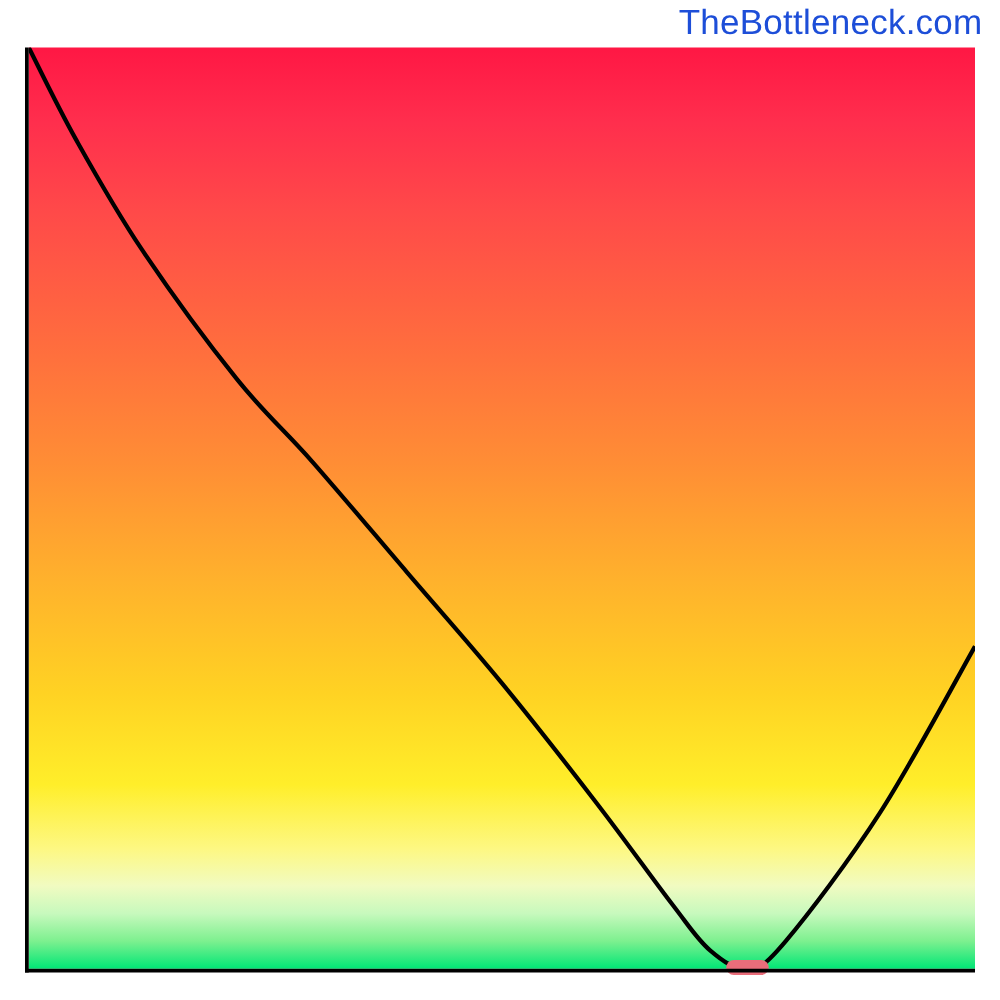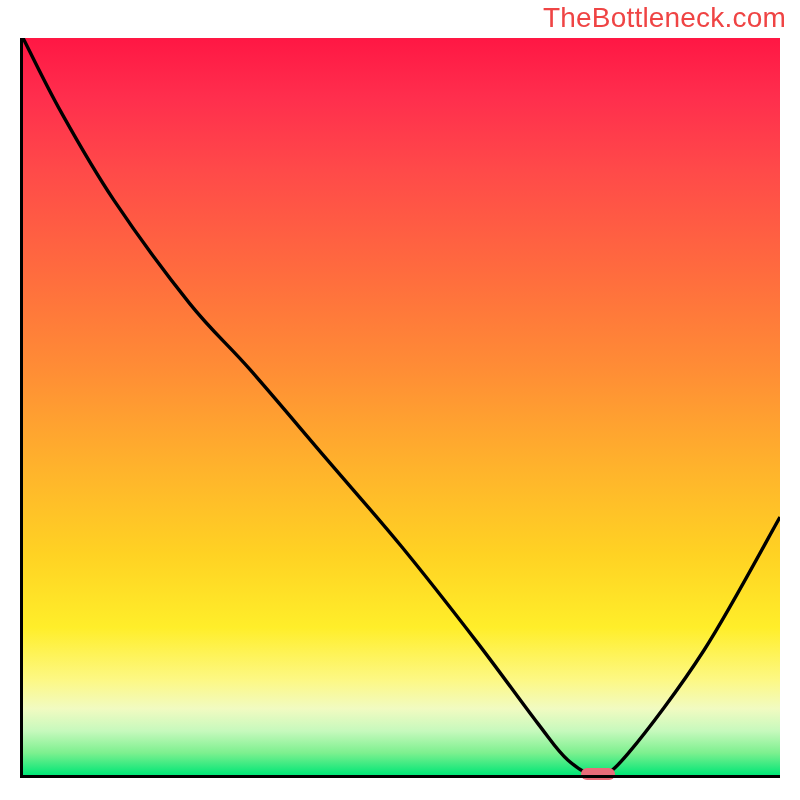--- a/index.html
+++ b/index.html
@@ -14,21 +14,21 @@
     position: relative;
     width: 800px;
     height: 800px;
   }
   .watermark {
     position: absolute;
     top: 2px;
     right: 14px;
     font-size: 28px;
     font-weight: 400;
-    color: #ef4444;
+    color: #1d4ed8;
     letter-spacing: 0.2px;
   }
   .plot {
     position: absolute;
     left: 20px;
     top: 38px;
     width: 760px;
     height: 740px;
   }
   

